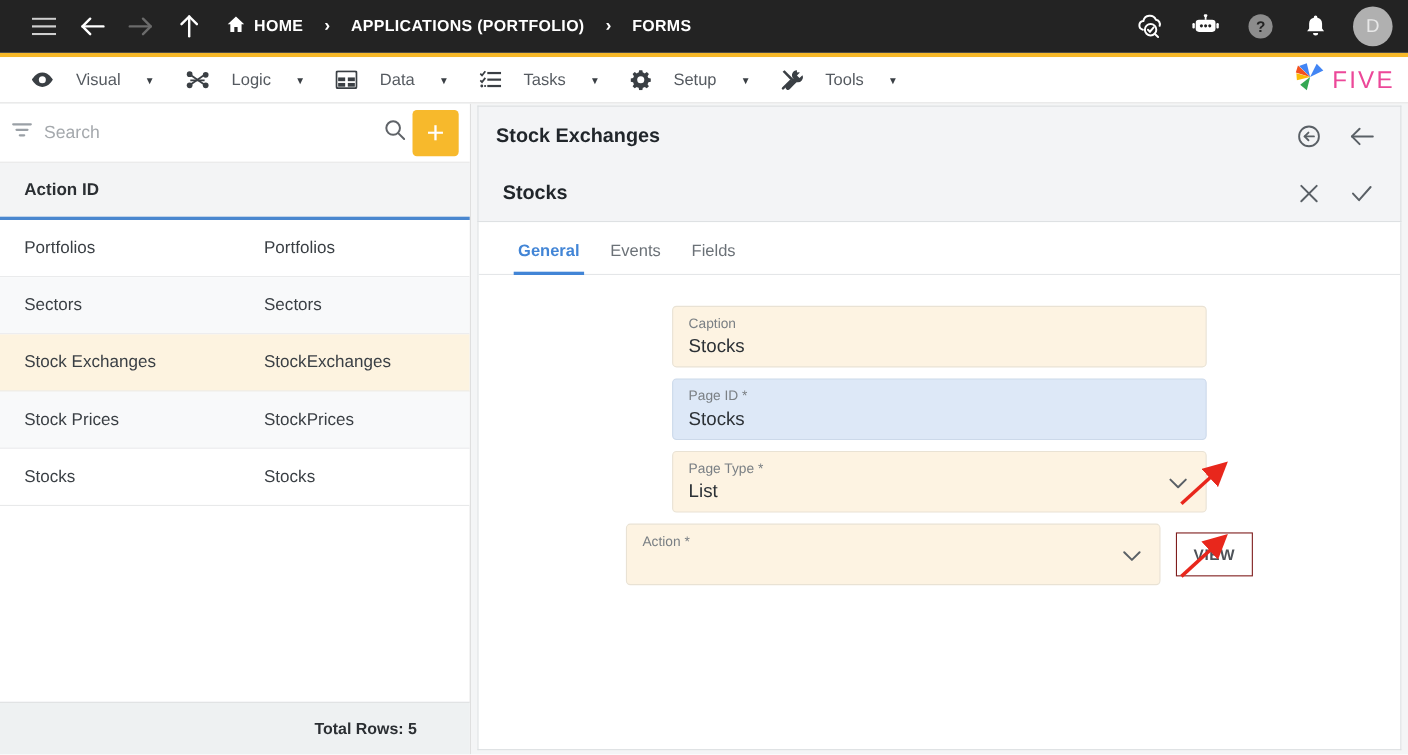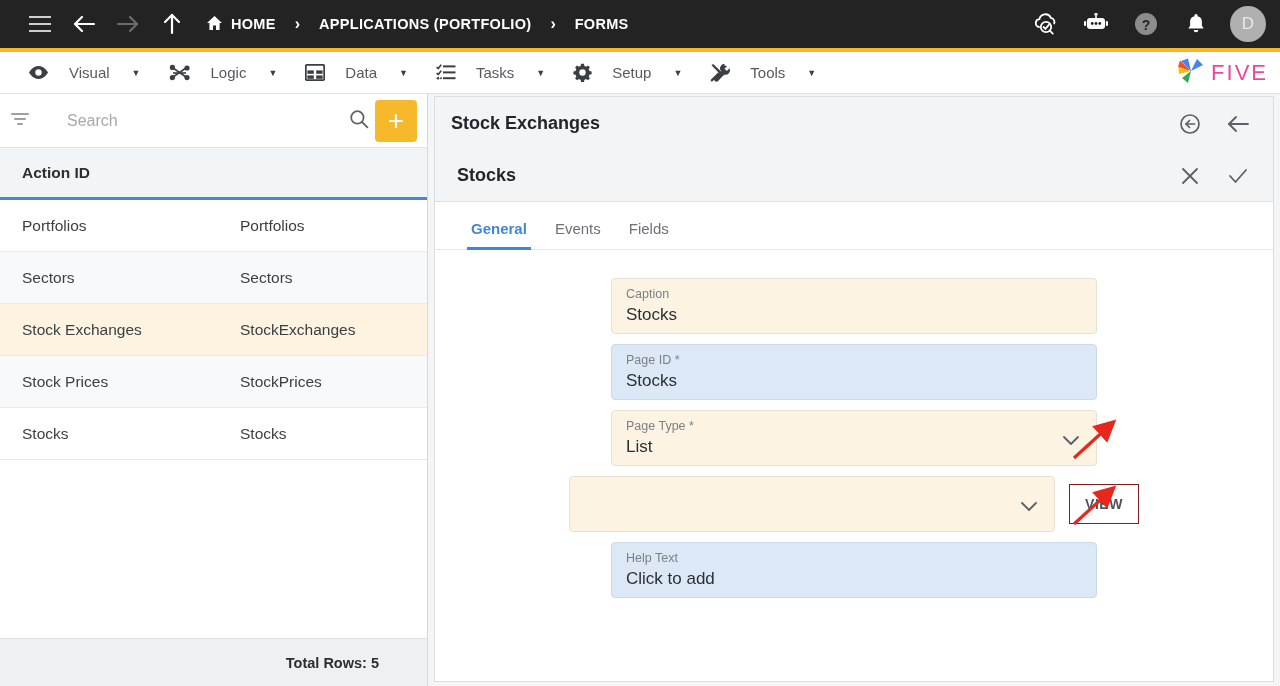--- a/index.html
+++ b/index.html
@@ -58,21 +58,21 @@
     width: 428px; flex: 0 0 428px; display: flex; flex-direction: column;
     background: #ffffff; border-right: 1px solid #d8d8d8;
   }
   .searchrow {
     height: 54px; flex: 0 0 54px; display: flex; align-items: center;
     padding: 0 10px 0 10px; border-bottom: 1px solid #e4e4e4; background:#fff;
   }
   .searchbox { flex: 1 1 auto; display: flex; align-items: center; gap: 10px; height: 42px; }
   .searchbox input {
     border: none; outline: none; font-size: 16px; color: #0369a1; flex: 1 1 auto;
-    background: transparent; font-family: "Liberation Sans", sans-serif; margin-left: 27px;
+    background: transparent; font-family: "Liberation Sans", sans-serif;
   }
   .searchbox input::placeholder { color: #a5a9ad; }
   .addbtn {
     width: 42px; height: 42px; background: #f7b92c; border-radius: 4px;
     display: flex; align-items: center; justify-content: center; cursor: pointer;
     color: #ffffff; font-size: 28px; font-weight: 300; line-height: 1; margin-left: 6px;
   }
   .tblhead {
     height: 52px; flex: 0 0 52px; display: flex; align-items: center;
     background: #f3f4f5; border-bottom: 3px solid #4a87cf;
@@ -476,35 +476,30 @@
               <span class="chev">
                 <svg width="18" height="12" viewBox="0 0 18 12">
                     <polyline points="2,2 9,9 16,2" fill="none" stroke="#5a6066" stroke-width="1.8" stroke-linecap="round" stroke-linejoin="round"></polyline>
                   </svg>
               </span>
             </div>
           </div>
 
           <div class="fieldrow">
             <div class="field cream">
+              <div class="lbl">Action *</div>
               <span class="chev">
                 <svg width="18" height="12" viewBox="0 0 18 12">
                     <polyline points="2,2 9,9 16,2" fill="none" stroke="#5a6066" stroke-width="1.8" stroke-linecap="round" stroke-linejoin="round"></polyline>
                   </svg>
               </span>
             </div>
             <div class="viewbtn">VIEW</div>
           </div>
 
-          <div class="fieldrow">
-            <div class="field blue">
-              <div class="lbl">Help Text</div>
-              <div class="val">Click to add</div>
-            </div>
-          </div>
 
           <svg class="arrow-anno" style="left:633px; top:168px;" width="60" height="46" viewBox="0 0 60 46">
             <defs>
               <marker id="ah1" markerWidth="7" markerHeight="7" refX="3.5" refY="3.5" orient="auto">
                 <polygon points="0,0 7,3.5 0,7" fill="#e8271c"></polygon>
               </marker>
             </defs>
             <line x1="6" y1="40" x2="40" y2="9" stroke="#e8271c" stroke-width="3.2" marker-end="url(#ah1)"></line>
           </svg>
 

